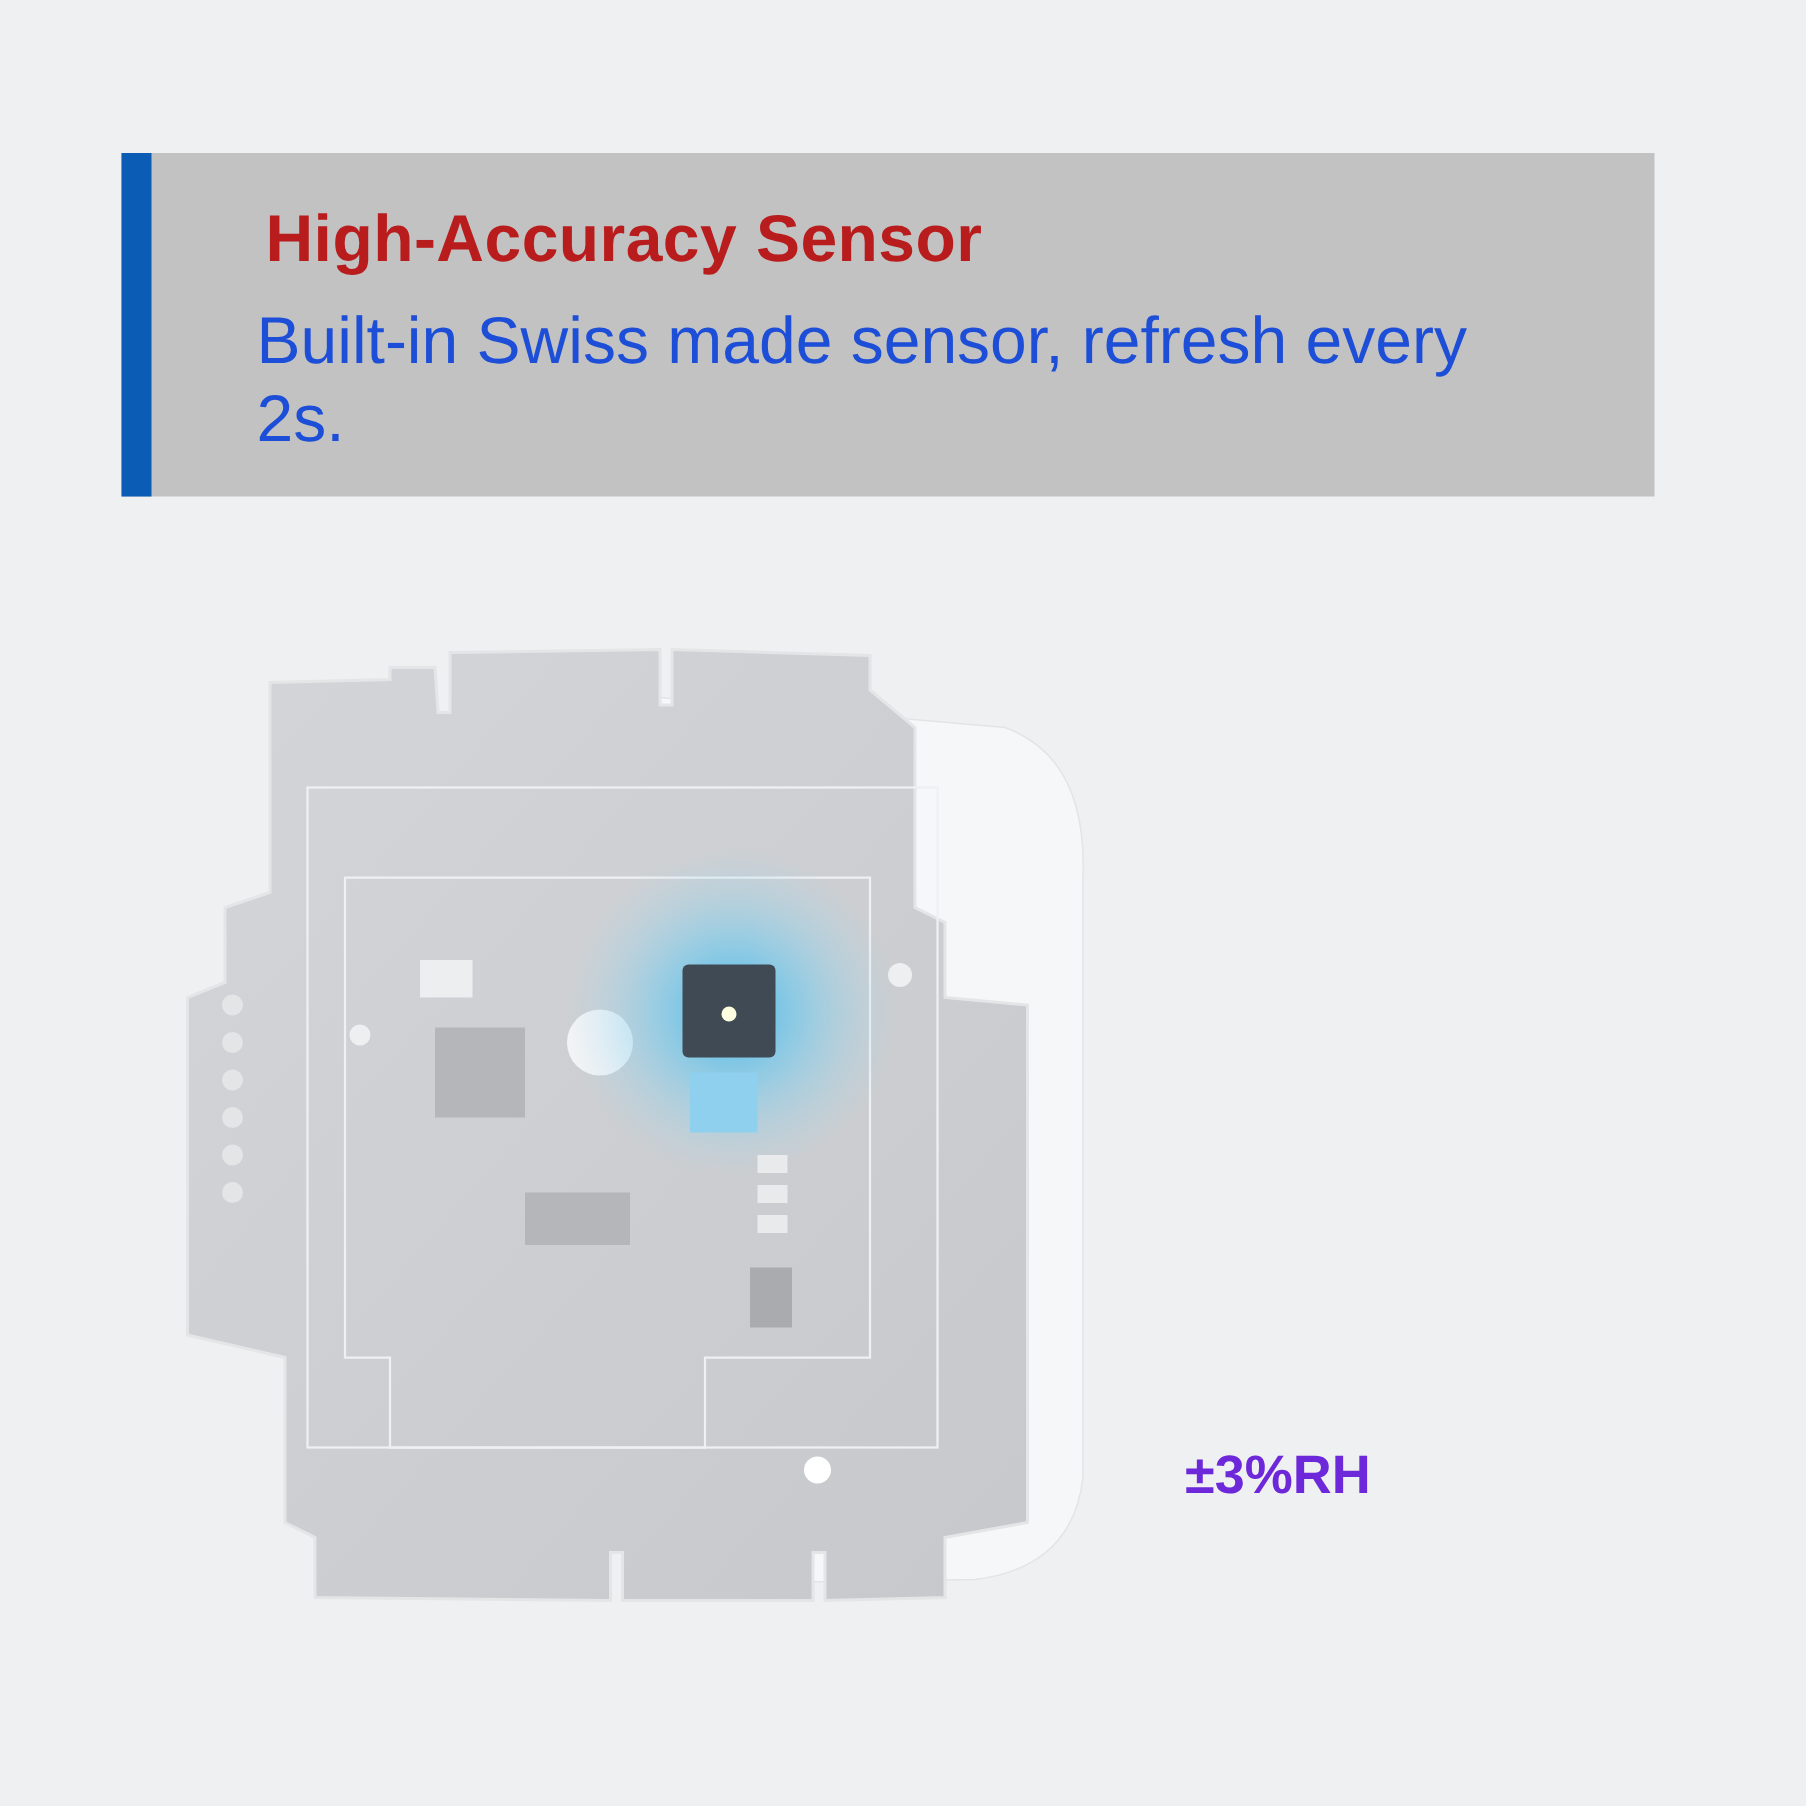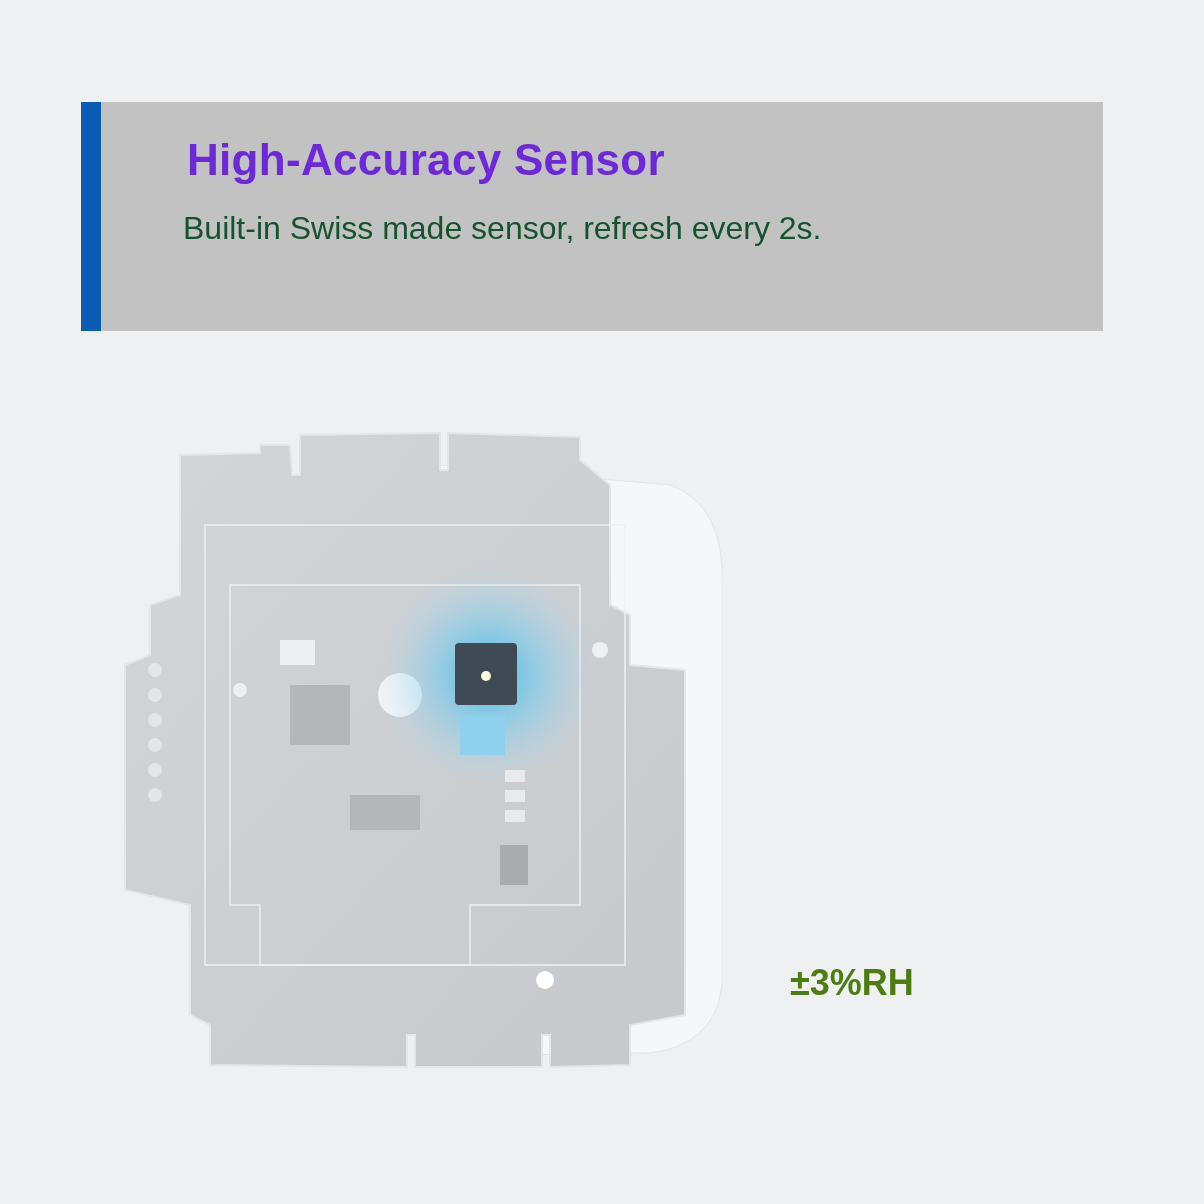--- a/index.html
+++ b/index.html
@@ -1,22 +1,22 @@
 <!DOCTYPE html>
 <html><head>
 <meta charset="utf-8">
 <style>
   html,body{margin:0;padding:0;}
   body{width:1204px;height:1204px;overflow:hidden;background:#eff0f2;position:relative;font-family:"Liberation Sans",sans-serif;}
   .banner{position:absolute;left:81px;top:102px;width:1022px;height:229px;background:#c2c2c2;}
   .banner-accent{position:absolute;left:0;top:0;width:20px;height:100%;background:#0b5cb5;}
-  .banner-title{position:absolute;left:106px;top:33px;font-size:44px;font-weight:bold;color:#6d28d9;letter-spacing:0.3px;white-space:nowrap;}
-  .banner-sub{position:absolute;left:102px;top:100px;width:820px;font-size:32px;line-height:52px;color:#14532d;}
+  .banner-title{position:absolute;left:96px;top:33px;font-size:44px;font-weight:bold;color:#b91c1c;letter-spacing:0.3px;white-space:nowrap;}
+  .banner-sub{position:absolute;left:90px;top:100px;width:820px;font-size:44px;line-height:52px;color:#1d4ed8;}
   .device{position:absolute;left:110px;top:425px;width:620px;height:650px;}
-  .specs{position:absolute;left:790px;top:955px;color:#4d7c0f;font-weight:bold;font-size:36px;line-height:56px;white-space:nowrap;}
+  .specs{position:absolute;left:790px;top:955px;color:#6d28d9;font-weight:bold;font-size:36px;line-height:56px;white-space:nowrap;}
 </style>
 </head>
 <body>
 
 <div class="banner">
   <div class="banner-accent"></div>
   <div class="banner-title">High-Accuracy Sensor</div>
   <div class="banner-sub">Built-in Swiss made sensor, refresh every 2s.</div>
 </div>
 

